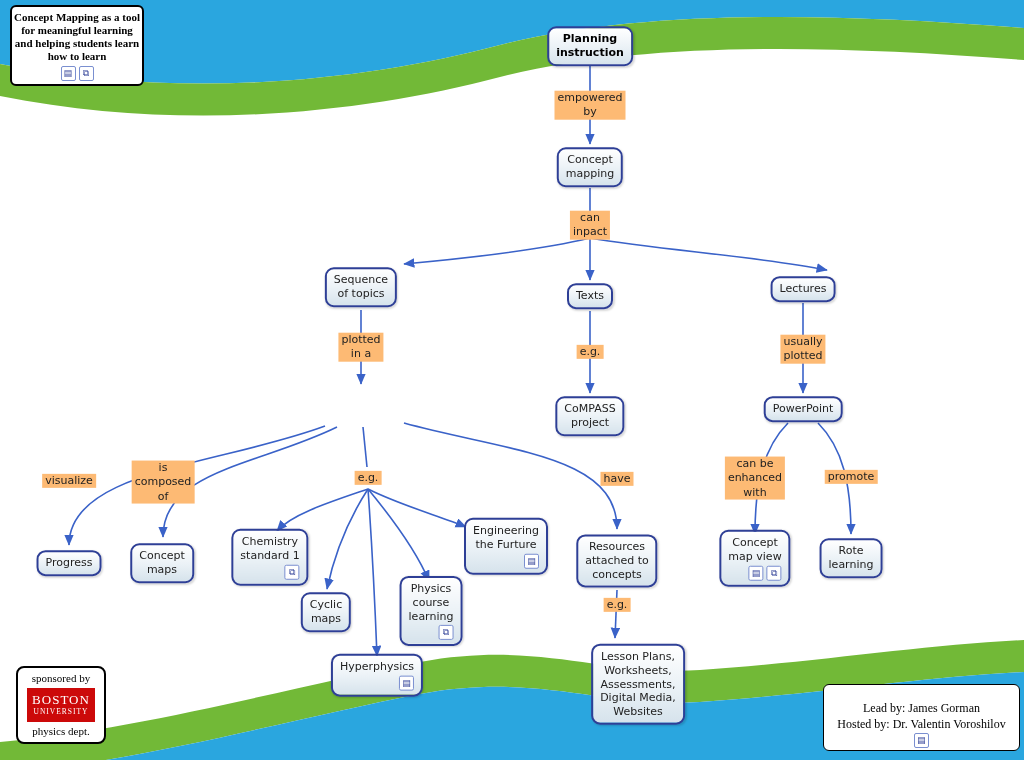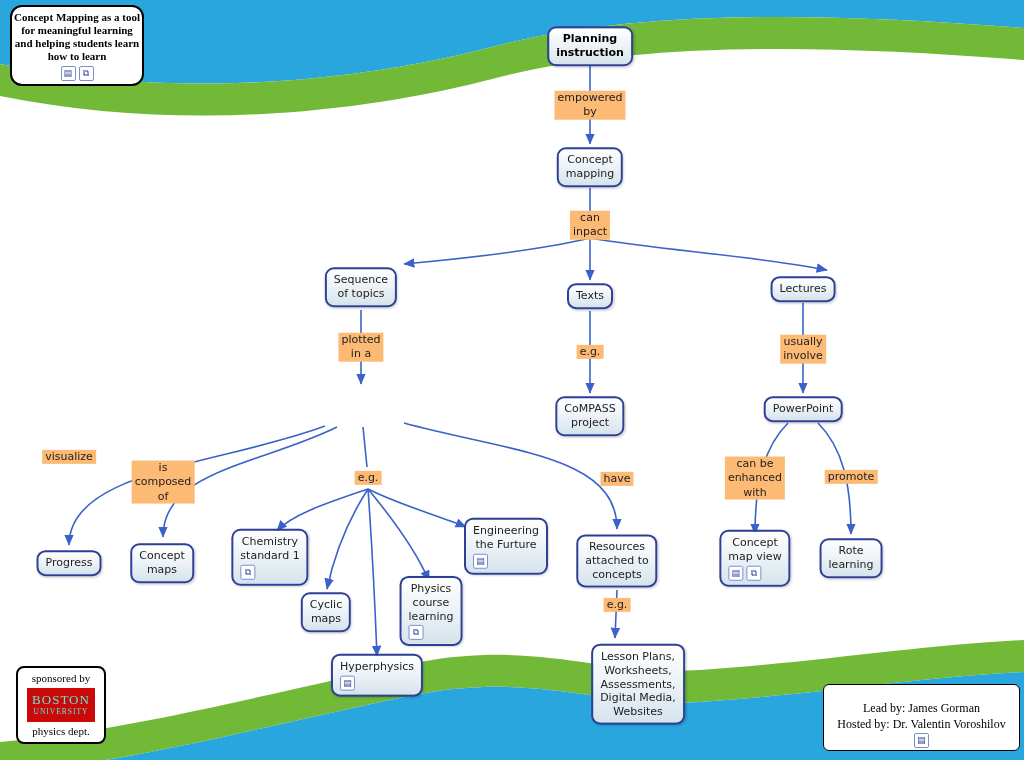--- a/index.html
+++ b/index.html
@@ -7,35 +7,35 @@
   #bg,#edges{position:absolute;left:0;top:0;pointer-events:none;}
   #bg{z-index:0;}
   #edges{z-index:1;}
   .llabel{position:absolute;z-index:2;transform:translate(-50%,-50%);font-size:11px;color:#222;
           text-align:center;white-space:pre-line;line-height:1.3;background:#fdba74;padding:0 3px;}
   .node{position:absolute;z-index:3;transform:translate(-50%,-50%);
         border:2px solid #2e3f96;border-radius:9px;
         background:linear-gradient(180deg,#ffffff 0%,#eaf1f6 55%,#d6e3ec 100%);
         font-size:11px;color:#222;text-align:center;line-height:1.25;
         padding:4px 7px;box-sizing:border-box;
-        display:flex;flex-direction:column;align-items:flex-start;justify-content:center;
+        display:flex;flex-direction:column;align-items:flex-end;justify-content:center;
         box-shadow:1px 1px 2px rgba(0,0,0,0.15);}
   .node .ntext{white-space:pre-line;}
   .node.bold .ntext{font-weight:bold;color:#000;}
   .icons{display:flex;gap:3px;margin-top:2px;}
   .ricon{width:13px;height:13px;border:1px solid #7a8fd0;background:#fff;border-radius:2px;
          font-size:9px;line-height:12px;text-align:center;color:#2e3f96;cursor:pointer;}
   .annot{position:absolute;z-index:3;background:#ffffff;border:2px solid #000;
          text-align:center;font-family:"Liberation Serif",serif;color:#000;}
-  #title-box{left:10px;top:5px;width:126px;border-radius:12px;padding:4px 2px 3px 2px;}
+  #title-box{left:10px;top:5px;width:126px;border-radius:6px;padding:4px 2px 3px 2px;}
   #title-box .ttext{font-weight:bold;font-size:11px;line-height:1.18;white-space:normal;}
   #title-box .icons{justify-content:center;margin-top:3px;}
   #sponsor-box{left:16px;top:666px;width:80px;border-radius:8px;padding:4px 3px;}
   #sponsor-box .sline{font-size:11px;line-height:1.2;}
-  #bu-logo{margin:3px auto 3px auto;width:64px;background:#cc0909;color:#5eead4;padding:5px 2px 6px 2px;cursor:pointer;}
+  #bu-logo{margin:3px auto 3px auto;width:64px;background:#cc0909;color:#ffffff;padding:5px 2px 6px 2px;cursor:pointer;}
   #bu-logo .bu1{font-size:13px;letter-spacing:1px;line-height:1.05;}
   #bu-logo .bu2{font-size:7.5px;letter-spacing:1px;line-height:1.2;}
   #credits-box{left:823px;top:684px;width:187px;border-width:1.5px;border-radius:6px;padding:16px 4px 2px 4px;}
   #credits-box .cline{font-size:12px;line-height:1.3;}
   #credits-box .icons{justify-content:center;margin-top:1px;}
 </style>
 </head>
 <body>
 
 <div id="canvas">
@@ -78,22 +78,22 @@
   </svg>
 
   <div class="llabel" style="left:590px;top:105px">empowered
 by</div>
   <div class="llabel" style="left:590px;top:225px">can
 inpact</div>
   <div class="llabel" style="left:361px;top:347px">plotted
 in a</div>
   <div class="llabel" style="left:590px;top:352px">e.g.</div>
   <div class="llabel" style="left:803px;top:349px">usually
-involve</div>
-  <div class="llabel" style="left:69px;top:457px">visualize</div>
+plotted</div>
+  <div class="llabel" style="left:69px;top:481px">visualize</div>
   <div class="llabel" style="left:163px;top:482px">is
 composed
 of</div>
   <div class="llabel" style="left:368px;top:478px">e.g.</div>
   <div class="llabel" style="left:617px;top:479px">have</div>
   <div class="llabel" style="left:755px;top:478px">can be
 enhanced
 with</div>
   <div class="llabel" style="left:851px;top:477px">promote</div>
   <div class="llabel" style="left:617px;top:605px">e.g.</div>

